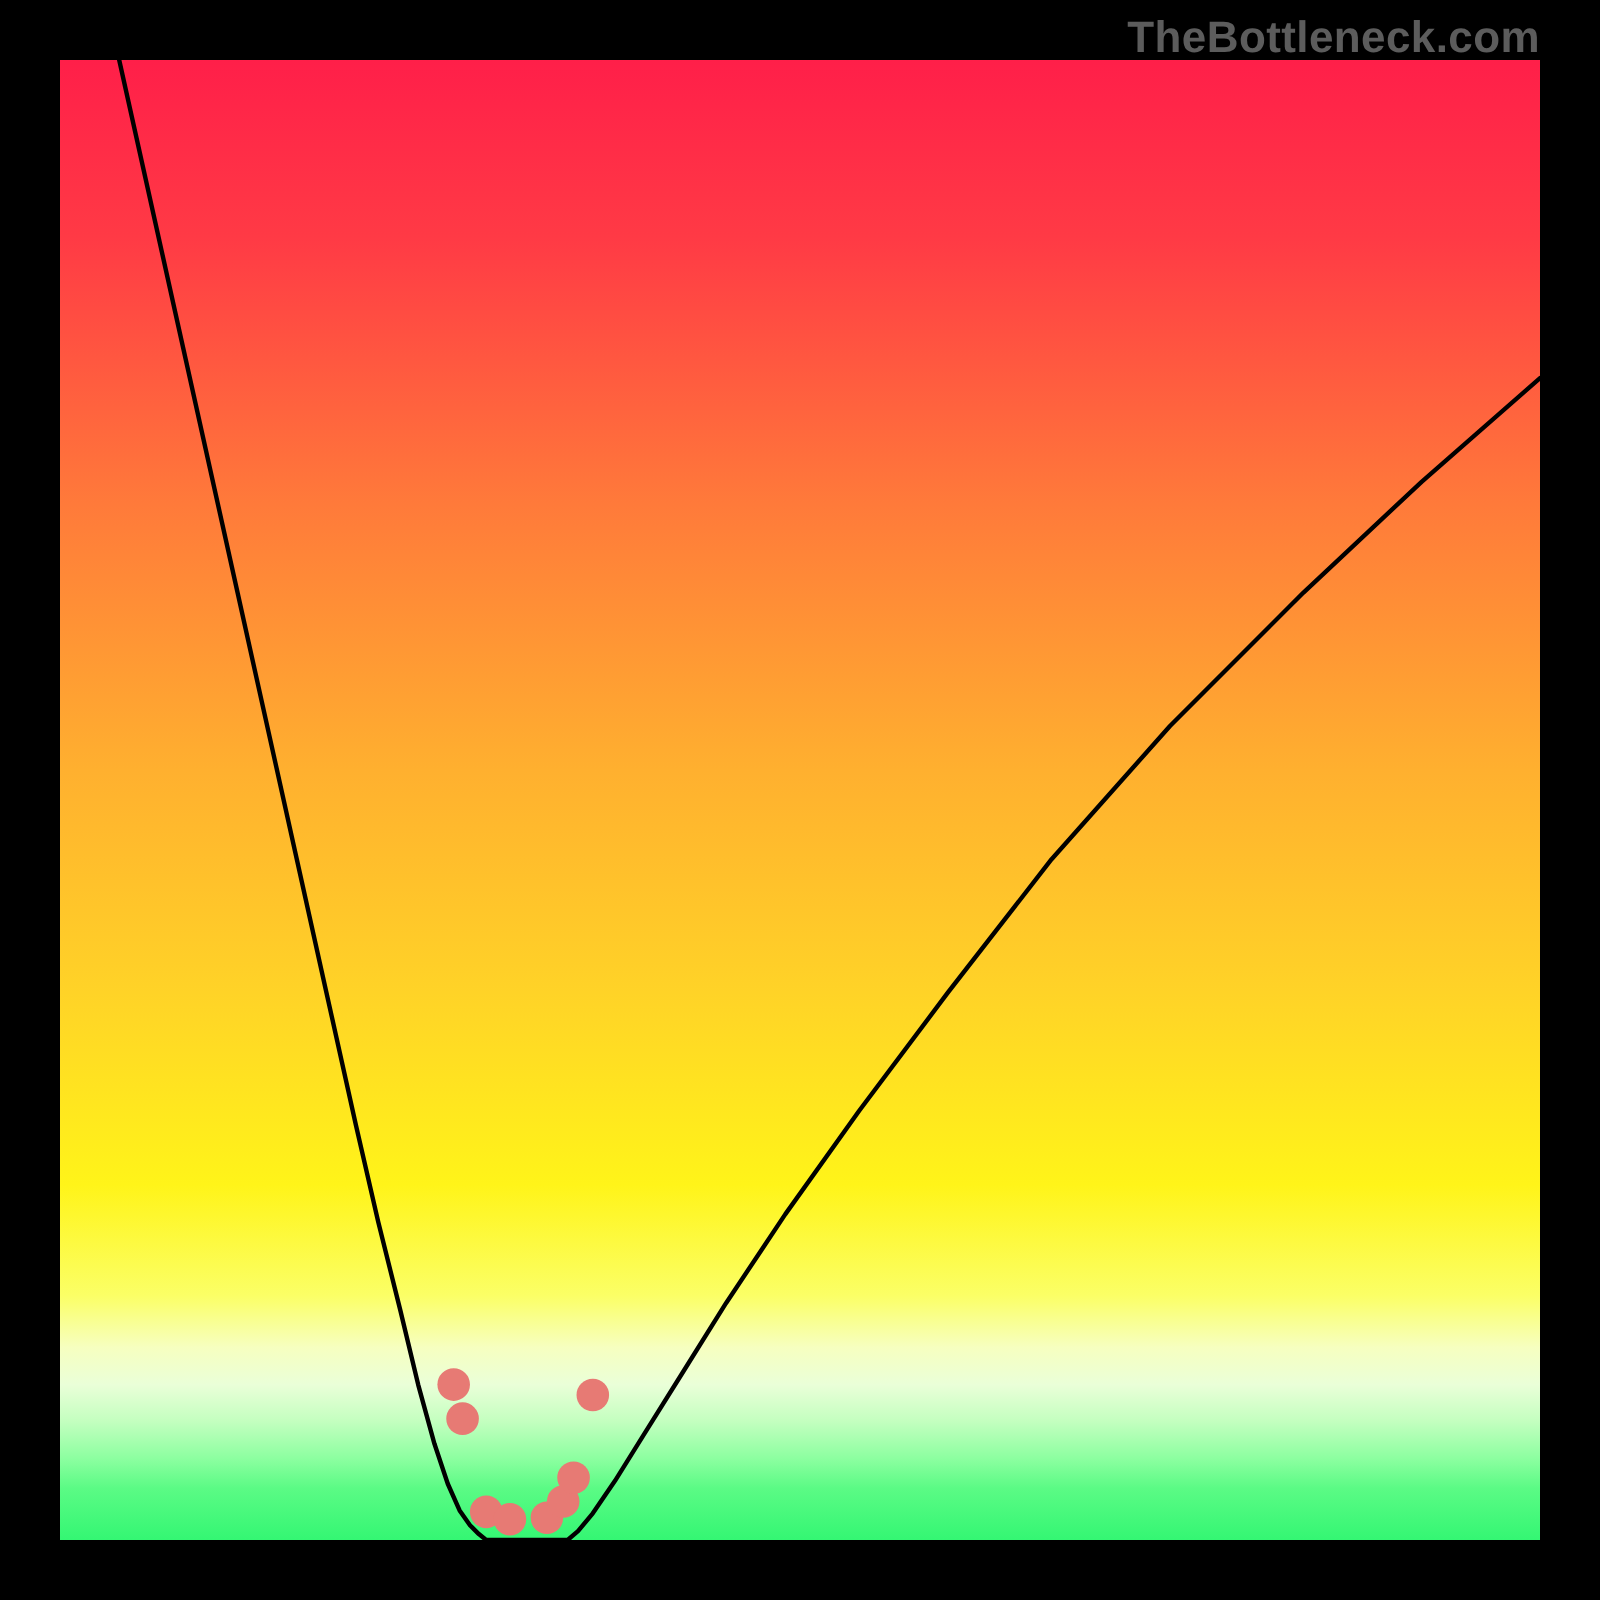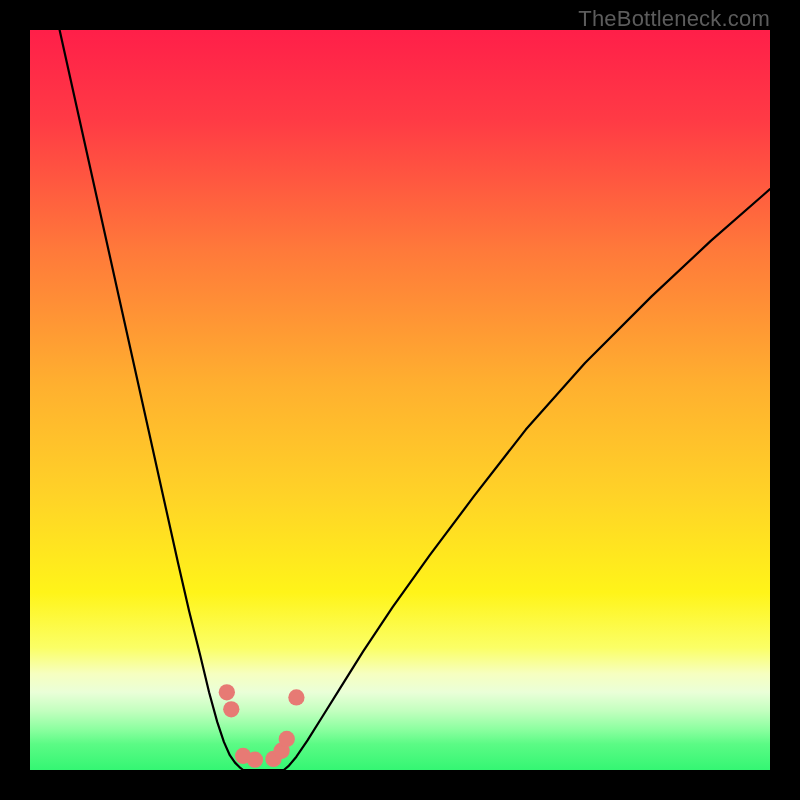--- a/index.html
+++ b/index.html
@@ -31,21 +31,21 @@
     left: 0;
     top: 0;
     width: 740px;
     height: 740px;
   }
   .watermark {
     position: absolute;
     top: 6px;
     right: 30px;
     font-size: 22px;
-    font-weight: 400;
+    font-weight: 700;
     color: #5c5c5c;
     letter-spacing: 0.2px;
   }
 </style>
 </head>
 <body>
 
 <div class="watermark">TheBottleneck.com</div>
 
 <div class="frame">

